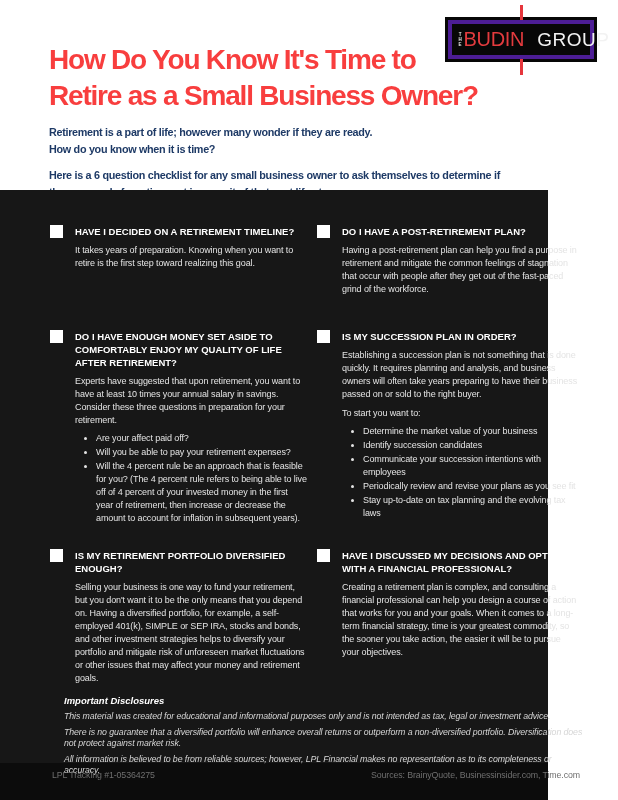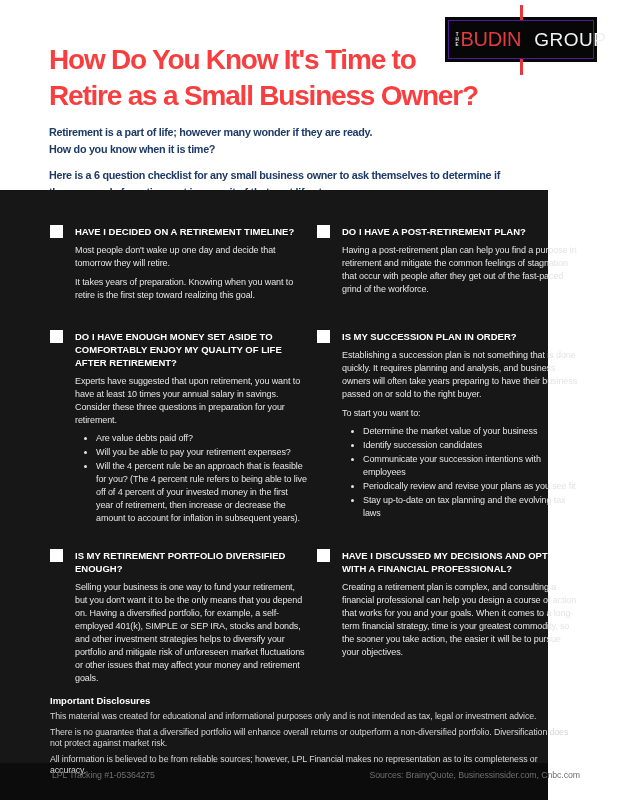--- a/index.html
+++ b/index.html
@@ -2,41 +2,41 @@
 <html><head>
 <meta charset="utf-8">
 <style>
   html,body{margin:0;padding:0;background:#ffffff;}
   .page{
     position:relative;width:618px;height:800px;overflow:hidden;
     font-family:"Liberation Sans", sans-serif;background:#ffffff;
   }
   
   .logo{position:absolute;top:17px;right:21px;width:152px;height:45px;background:#070707;padding:0;box-sizing:border-box;}
-  .logo-inner{position:absolute;inset:3px;border:1px solid #4c1d95;background:#070707;display:flex;align-items:center;padding:0 5px;box-sizing:border-box;}
+  .logo-inner{position:absolute;inset:3px;border:4px solid #4c1d95;background:#070707;display:flex;align-items:center;padding:0 5px;box-sizing:border-box;}
   .logo-the{writing-mode:vertical-lr;text-orientation:upright;font-size:4.5px;font-weight:bold;color:#f0f0f0;letter-spacing:0;line-height:1;margin-right:2px;}
   .logo-budin{font-size:20px;color:#e33b3e;letter-spacing:-0.3px;font-weight:normal;}
   .logo-group{font-size:19px;color:#f2f2f2;letter-spacing:0.5px;margin-left:13px;font-weight:normal;}
   .logo-redline{position:absolute;left:75px;top:-12px;width:2.5px;height:70px;background:#e6363c;}
   .title{position:absolute;left:49px;top:42px;color:#f83e3e;font-size:28px;font-weight:bold;line-height:36px;letter-spacing:-1.2px;}
   .intro{position:absolute;left:49px;top:124px;width:452px;color:#1e3a66;font-size:10.8px;font-weight:bold;line-height:17px;letter-spacing:-0.3px;}
   .intro .para{margin-bottom:9px;}
   
   .dark{position:absolute;left:0;top:190px;width:548px;height:610px;background:#171717;}
   .footer-strip{position:absolute;left:0;top:573px;right:0;bottom:0;background:#0c0c0c;}
   .checklist{position:absolute;left:50px;top:35px;display:grid;grid-template-columns:257px 263px;column-gap:10px;grid-template-rows:105px 219px auto;}
   .item{position:relative;padding-left:25px;box-sizing:border-box;}
   .checkbox{position:absolute;left:0;top:0;width:13px;height:13px;background:#ffffff;}
   .item-heading{color:#ffffff;font-size:9.5px;font-weight:bold;line-height:13px;letter-spacing:0;}
   .item-body{color:#e4e4e4;font-size:9px;line-height:13px;letter-spacing:-0.1px;margin-top:6px;}
   .item-body .p2{margin-top:6px;}
   .item ul{margin:5px 0 0 0;padding-left:21px;color:#e4e4e4;font-size:9px;line-height:13px;letter-spacing:-0.1px;}
   .item ul li{margin:0 0 1px 0;}
   
-  .disclosures{position:absolute;left:50px;top:505px;width:522px;}
+  .disclosures{position:absolute;left:64px;top:505px;width:522px;font-style:italic;}
   .disc-heading{color:#ffffff;font-size:9.5px;font-weight:bold;line-height:12px;}
   .disc-p{color:#d6d6d6;font-size:8.8px;line-height:11.5px;margin-top:4px;letter-spacing:-0.1px;}
   
   .footer{position:absolute;left:52px;top:580px;width:528px;display:flex;justify-content:space-between;color:#6f6f6f;font-size:8.8px;letter-spacing:-0.1px;}
 </style>
 </head>
 <body>
 
 <div class="page">
 
@@ -64,41 +64,40 @@
 
   <div class="dark">
     <div class="footer-strip"></div>
 
     <div class="checklist">
 
       <div class="item">
         <span class="checkbox"></span>
         <div class="item-heading">HAVE I DECIDED ON A RETIREMENT TIMELINE?</div>
         <div class="item-body">
-          <div>Most people don't wake up one day and decide that tomorrow they will retire.</div>
           <div class="p2">It takes years of preparation. Knowing when you want to retire is the first step toward realizing this goal.</div>
         </div>
       </div>
 
       <div class="item">
         <span class="checkbox"></span>
         <div class="item-heading">DO I HAVE A POST-RETIREMENT PLAN?</div>
         <div class="item-body">
           <div>Having a post-retirement plan can help you find a purpose in retirement and mitigate the common feelings of stagnation that occur with people after they get out of the fast-paced grind of the workforce.</div>
         </div>
       </div>
 
       <div class="item">
         <span class="checkbox"></span>
         <div class="item-heading">DO I HAVE ENOUGH MONEY SET ASIDE TO COMFORTABLY ENJOY MY QUALITY OF LIFE AFTER RETIREMENT?</div>
         <div class="item-body">
           <div>Experts have suggested that upon retirement, you want to have at least 10 times your annual salary in savings. Consider these three questions in preparation for your retirement.</div>
         </div>
         <ul>
-          <li>Are value debts paid off?</li>
+          <li>Are your affect paid off?</li>
           <li>Will you be able to pay your retirement expenses?</li>
           <li>Will the 4 percent rule be an approach that is feasible for you? (The 4 percent rule refers to being able to live off of 4 percent of your invested money in the first year of retirement, then increase or decrease the amount to account for inflation in subsequent years).</li>
         </ul>
       </div>
 
       <div class="item">
         <span class="checkbox"></span>
         <div class="item-heading">IS MY SUCCESSION PLAN IN ORDER?</div>
         <div class="item-body">
           <div>Establishing a succession plan is not something that is done quickly. It requires planning and analysis, and business owners will often take years preparing to have their business passed on or sold to the right buyer.</div>
@@ -133,17 +132,17 @@
 
     <div class="disclosures">
       <div class="disc-heading">Important Disclosures</div>
       <div class="disc-p">This material was created for educational and informational purposes only and is not intended as tax, legal or investment advice.</div>
       <div class="disc-p">There is no guarantee that a diversified portfolio will enhance overall returns or outperform a non-diversified portfolio. Diversification does not protect against market risk.</div>
       <div class="disc-p">All information is believed to be from reliable sources; however, LPL Financial makes no representation as to its completeness or accuracy.</div>
     </div>
 
     <div class="footer">
       <span>LPL Tracking #1-05364275</span>
-      <span>Sources: BrainyQuote, Businessinsider.com, Cnbc.com</span>
+      <span>Sources: BrainyQuote, Businessinsider.com, Time.com</span>
     </div>
   </div>
 
 </div>
 
 </body></html>

